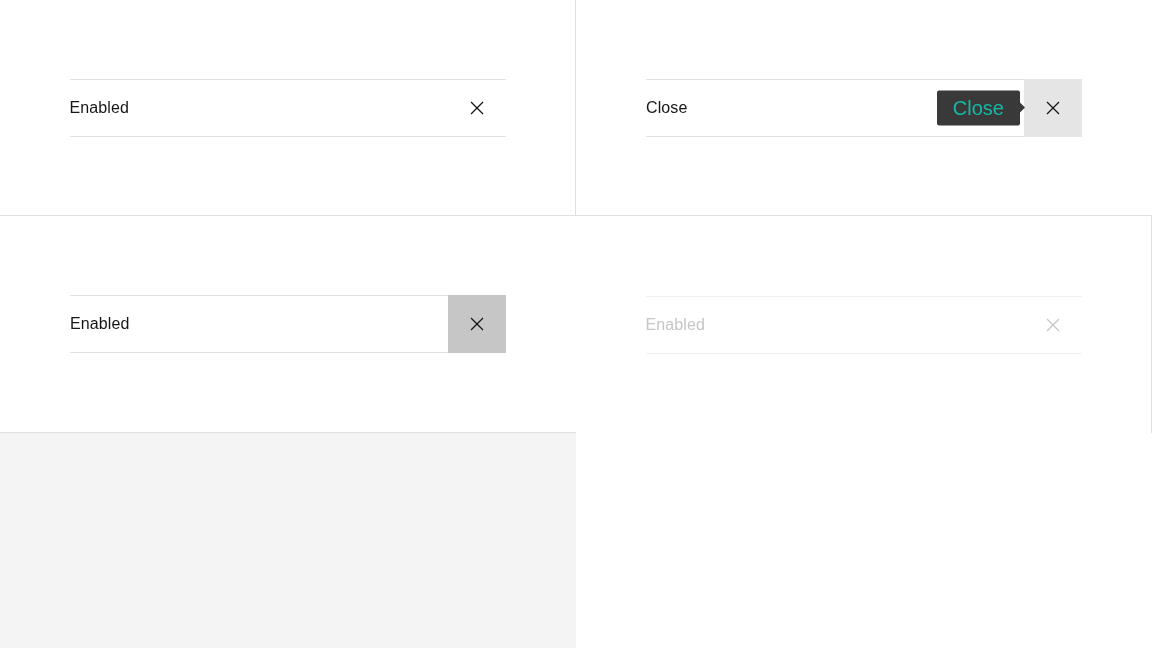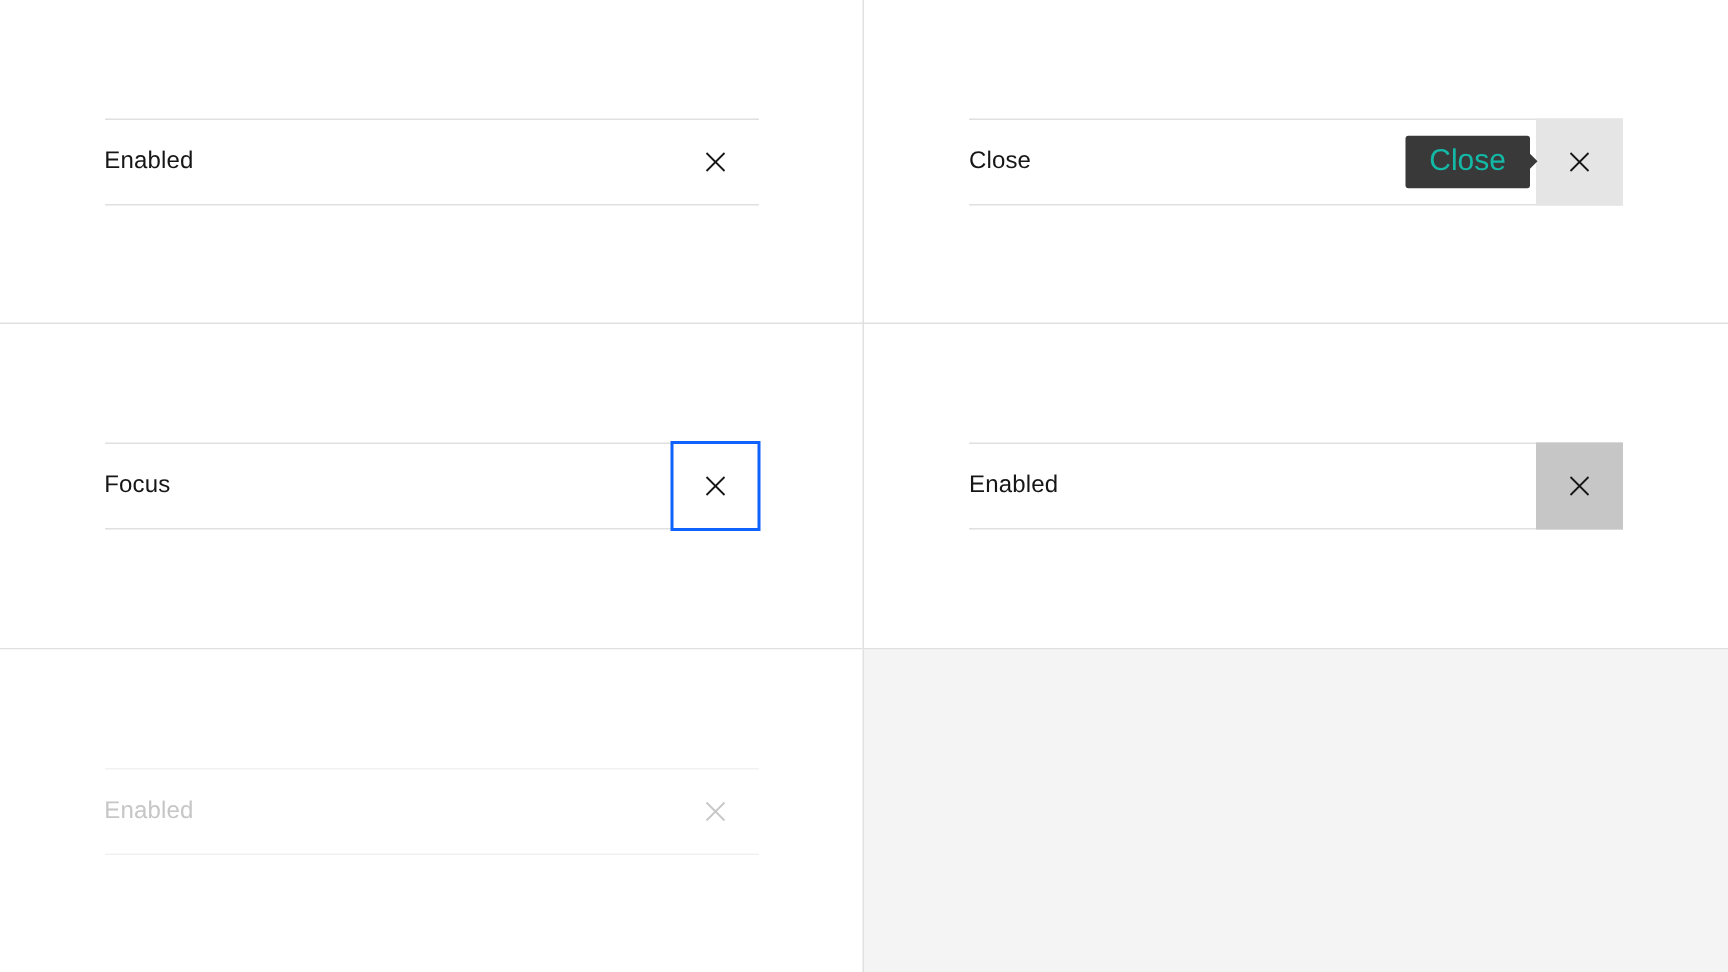--- a/index.html
+++ b/index.html
@@ -118,31 +118,20 @@
           <span>Close</span>
         </div>
         <svg class="icon-x" viewBox="0 0 14 14">
           <line x1="1" y1="1" x2="13" y2="13"></line>
             <line x1="13" y1="1" x2="1" y2="13"></line>
         </svg>
       </div>
     </div>
   </div>
 
-  <div class="cell">
-    <div class="field">
-      <span class="label">Focus</span>
-      <div class="close-btn focus">
-        <svg class="icon-x" viewBox="0 0 14 14">
-          <line x1="1" y1="1" x2="13" y2="13"></line>
-            <line x1="13" y1="1" x2="1" y2="13"></line>
-        </svg>
-      </div>
-    </div>
-  </div>
 
   <div class="cell right">
     <div class="field">
       <span class="label">Enabled</span>
       <div class="close-btn active">
         <svg class="icon-x" viewBox="0 0 14 14">
           <line x1="1" y1="1" x2="13" y2="13"></line>
             <line x1="13" y1="1" x2="1" y2="13"></line>
         </svg>
       </div>

